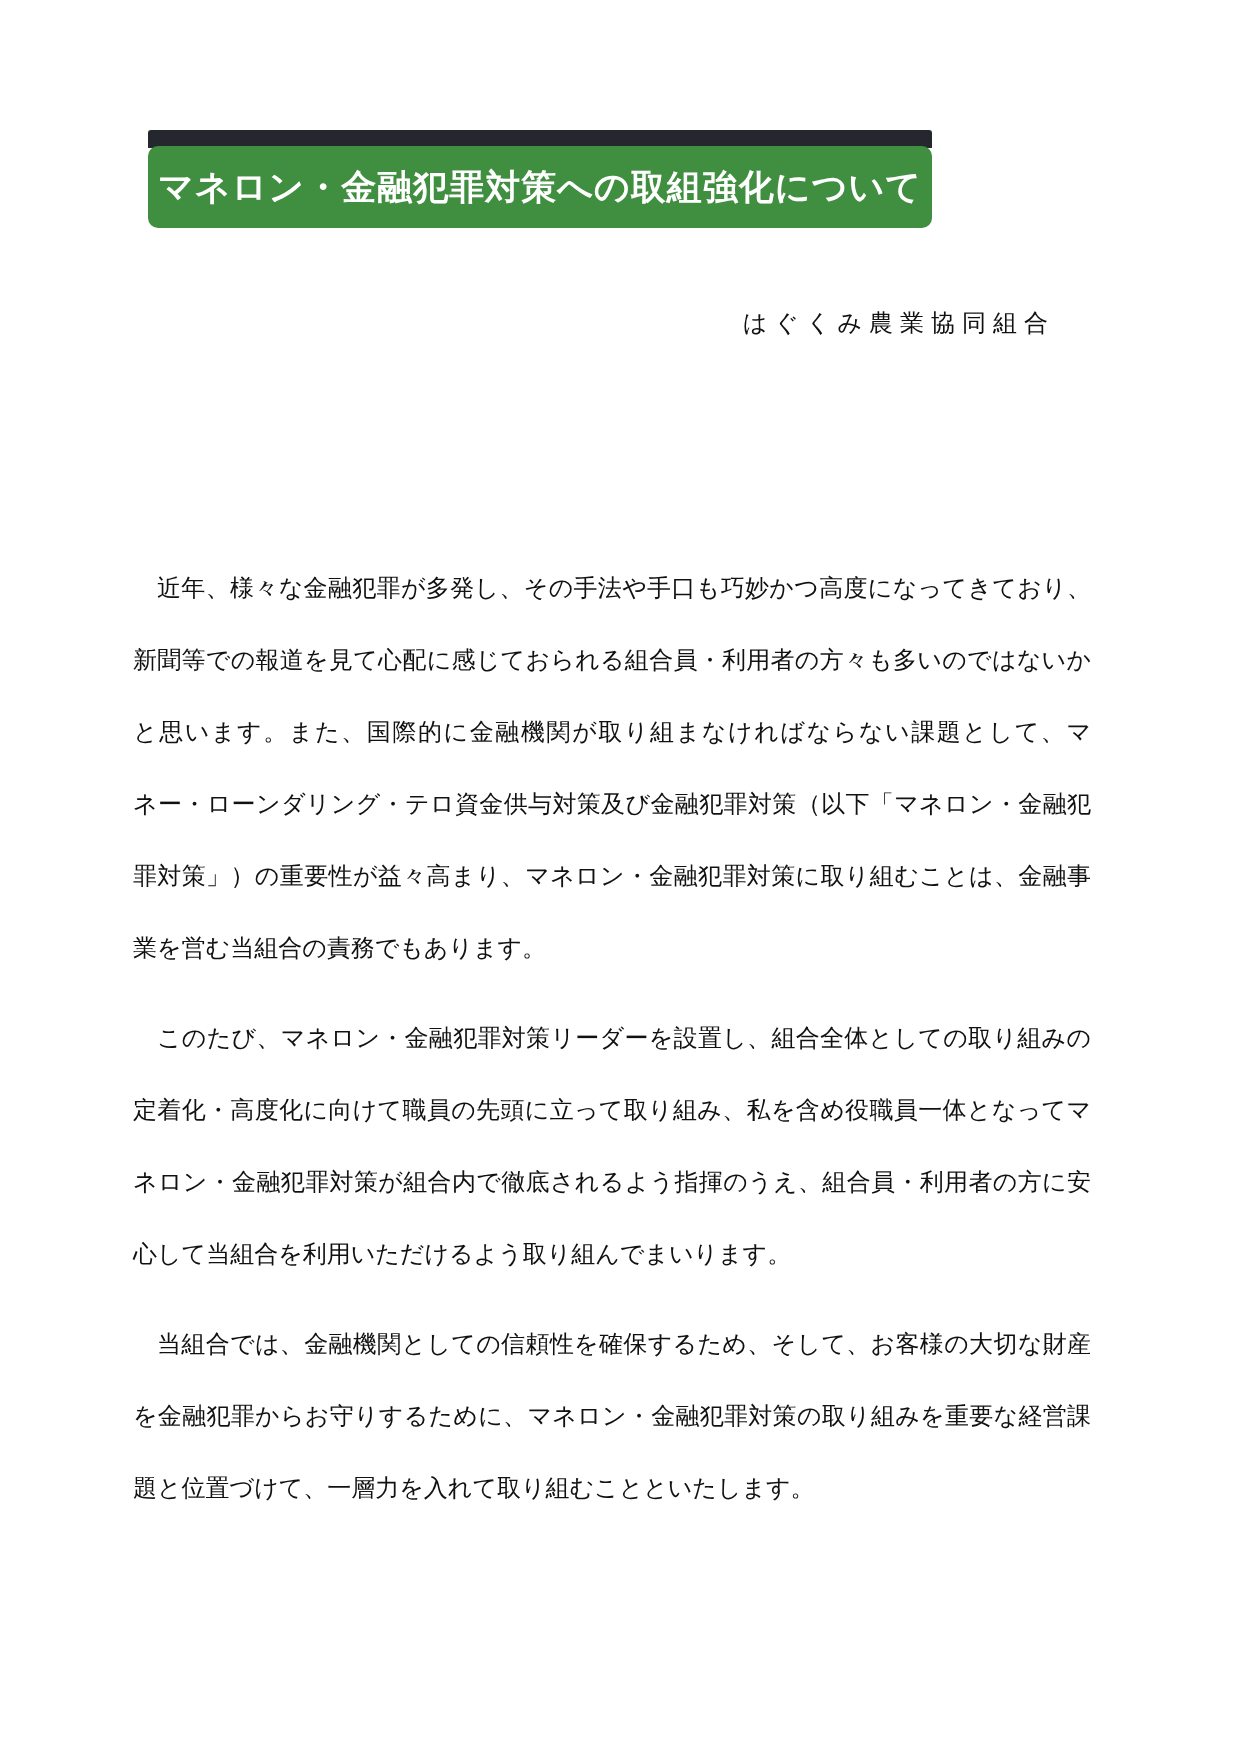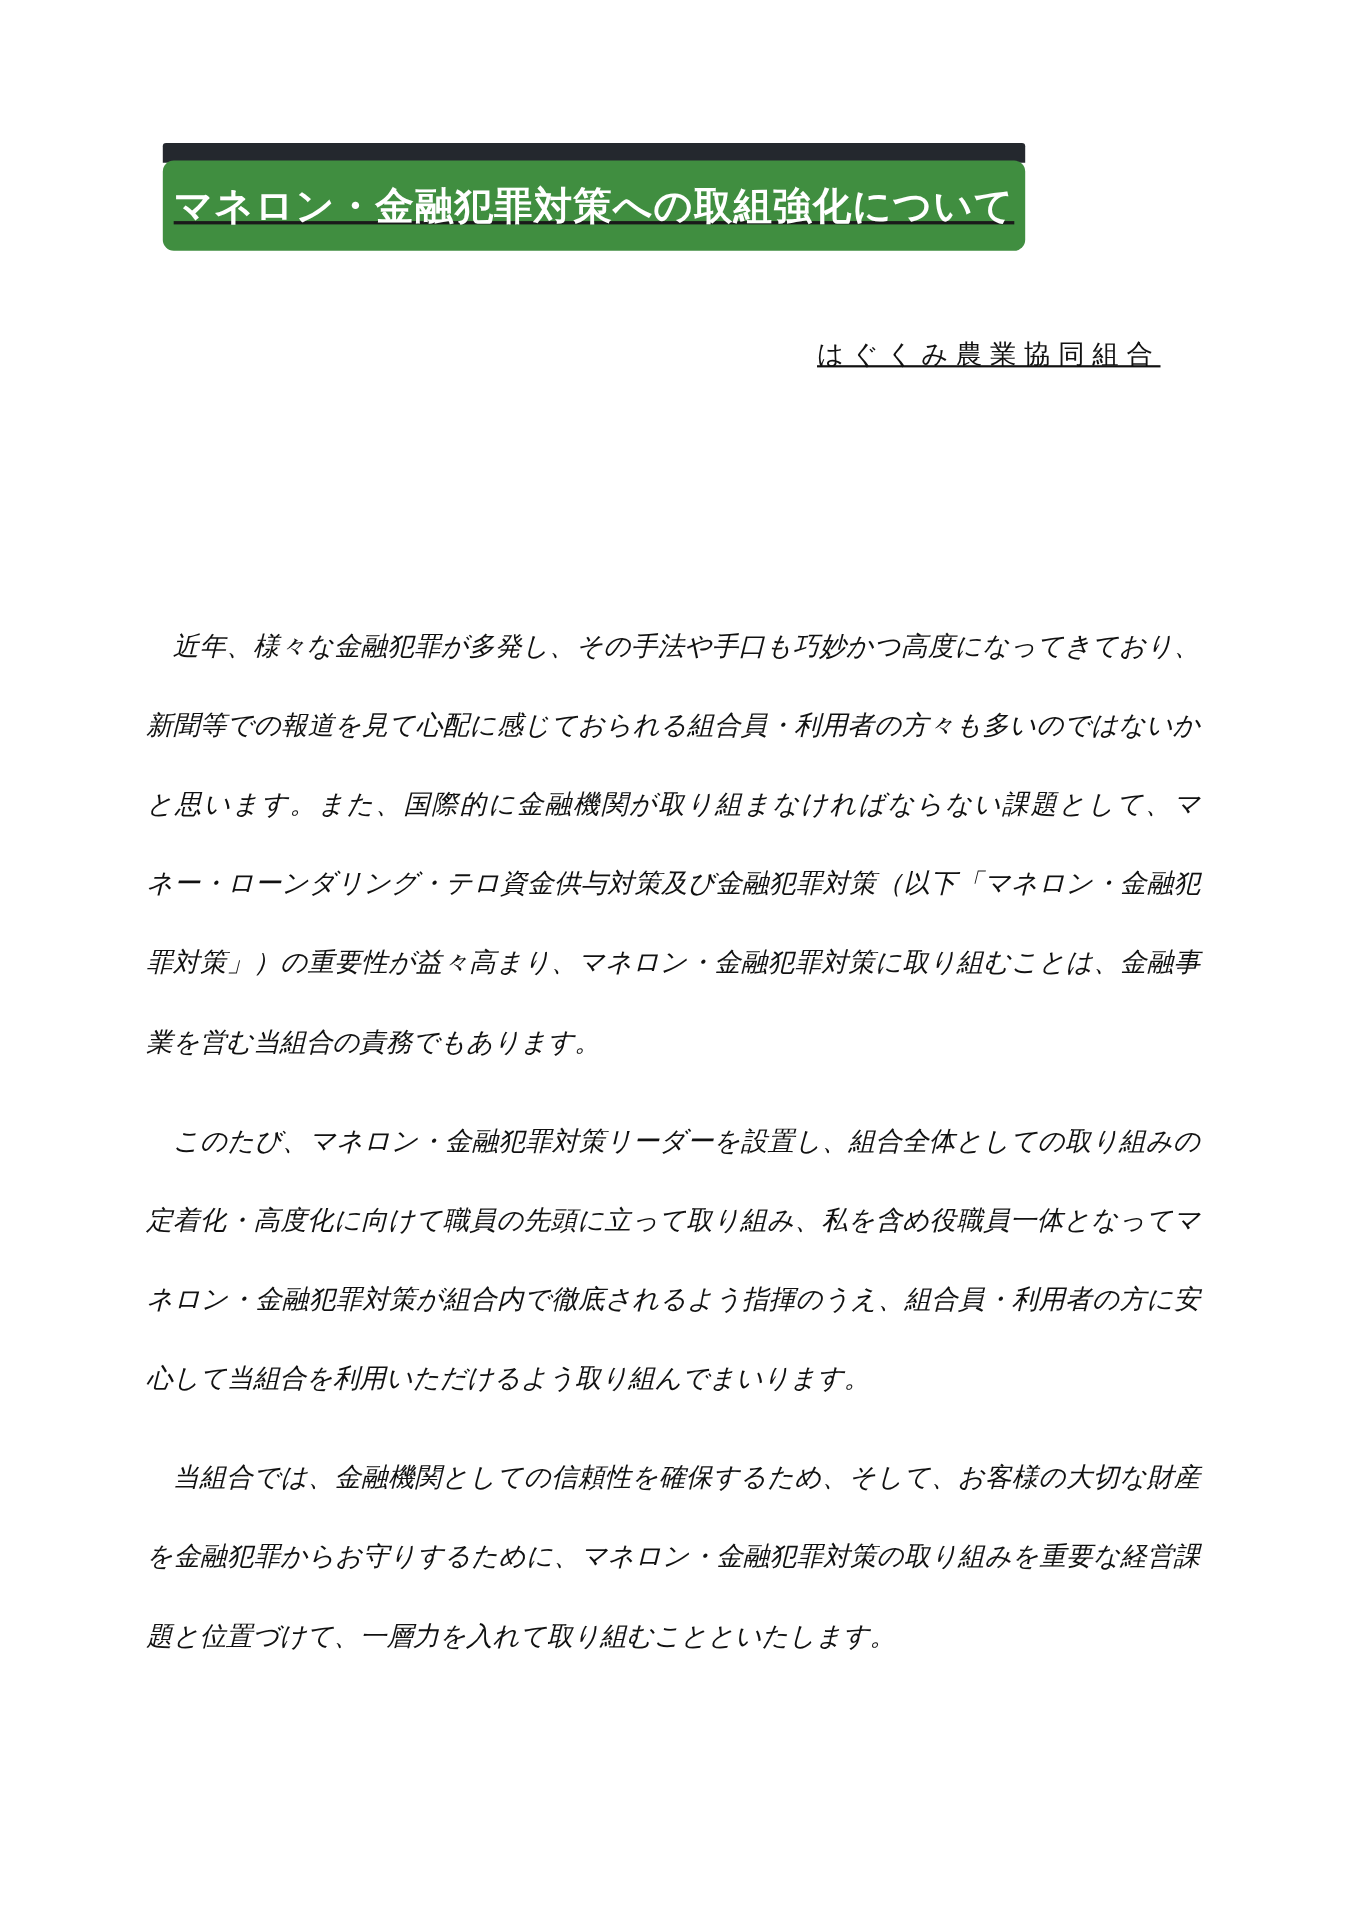--- a/index.html
+++ b/index.html
@@ -34,21 +34,20 @@
   }
   .banner {
     width: 784px;
     height: 82px;
     background: #408e40;
     border-radius: 10px;
     display: flex;
     align-items: center;
     justify-content: center;
     margin-top: -2px;
-    text-decoration: underline;
   }
   .banner-title {
     color: #ffffff;
     font-size: 35px;
     font-weight: bold;
     letter-spacing: 1px;
     white-space: nowrap;
   }
   
   .doc-header {
@@ -59,39 +58,38 @@
     text-align: right;
     font-size: 24px;
     color: #111111;
   }
   .doc-header > div {
     line-height: 72px;
     height: 72px;
     white-space: nowrap;
   }
   .date-line { padding-right: 92px; }
-  .org-line  { padding-right: 52px; letter-spacing: 7px; text-decoration: underline; }
+  .org-line  { padding-right: 52px; letter-spacing: 7px; }
   .rep-line  { padding-right: 77px; letter-spacing: 1px; }
   
   .doc-body {
     position: absolute;
     left: 133px;
     top: 552px;
     width: 974px;
     font-size: 24px;
     color: #111111;
   }
   .doc-body p {
     margin: 0 16px 18px 0;
     line-height: 72px;
     text-align: justify;
     text-indent: 1em;
     word-break: break-all;
     line-break: strict;
-    font-style: italic;
   }
 </style>
 </head>
 <body>
 
 <div class="page">
 
   <div class="banner-wrap">
     <div class="banner-shadow"></div>
     <div class="banner">

